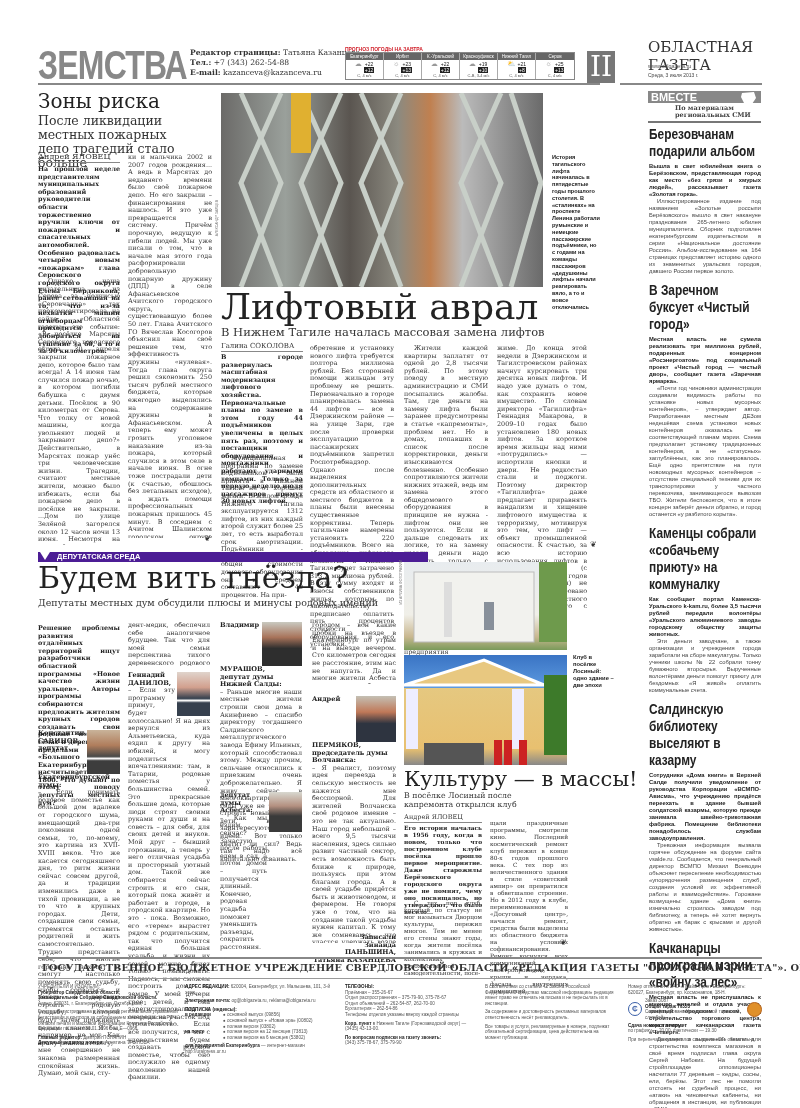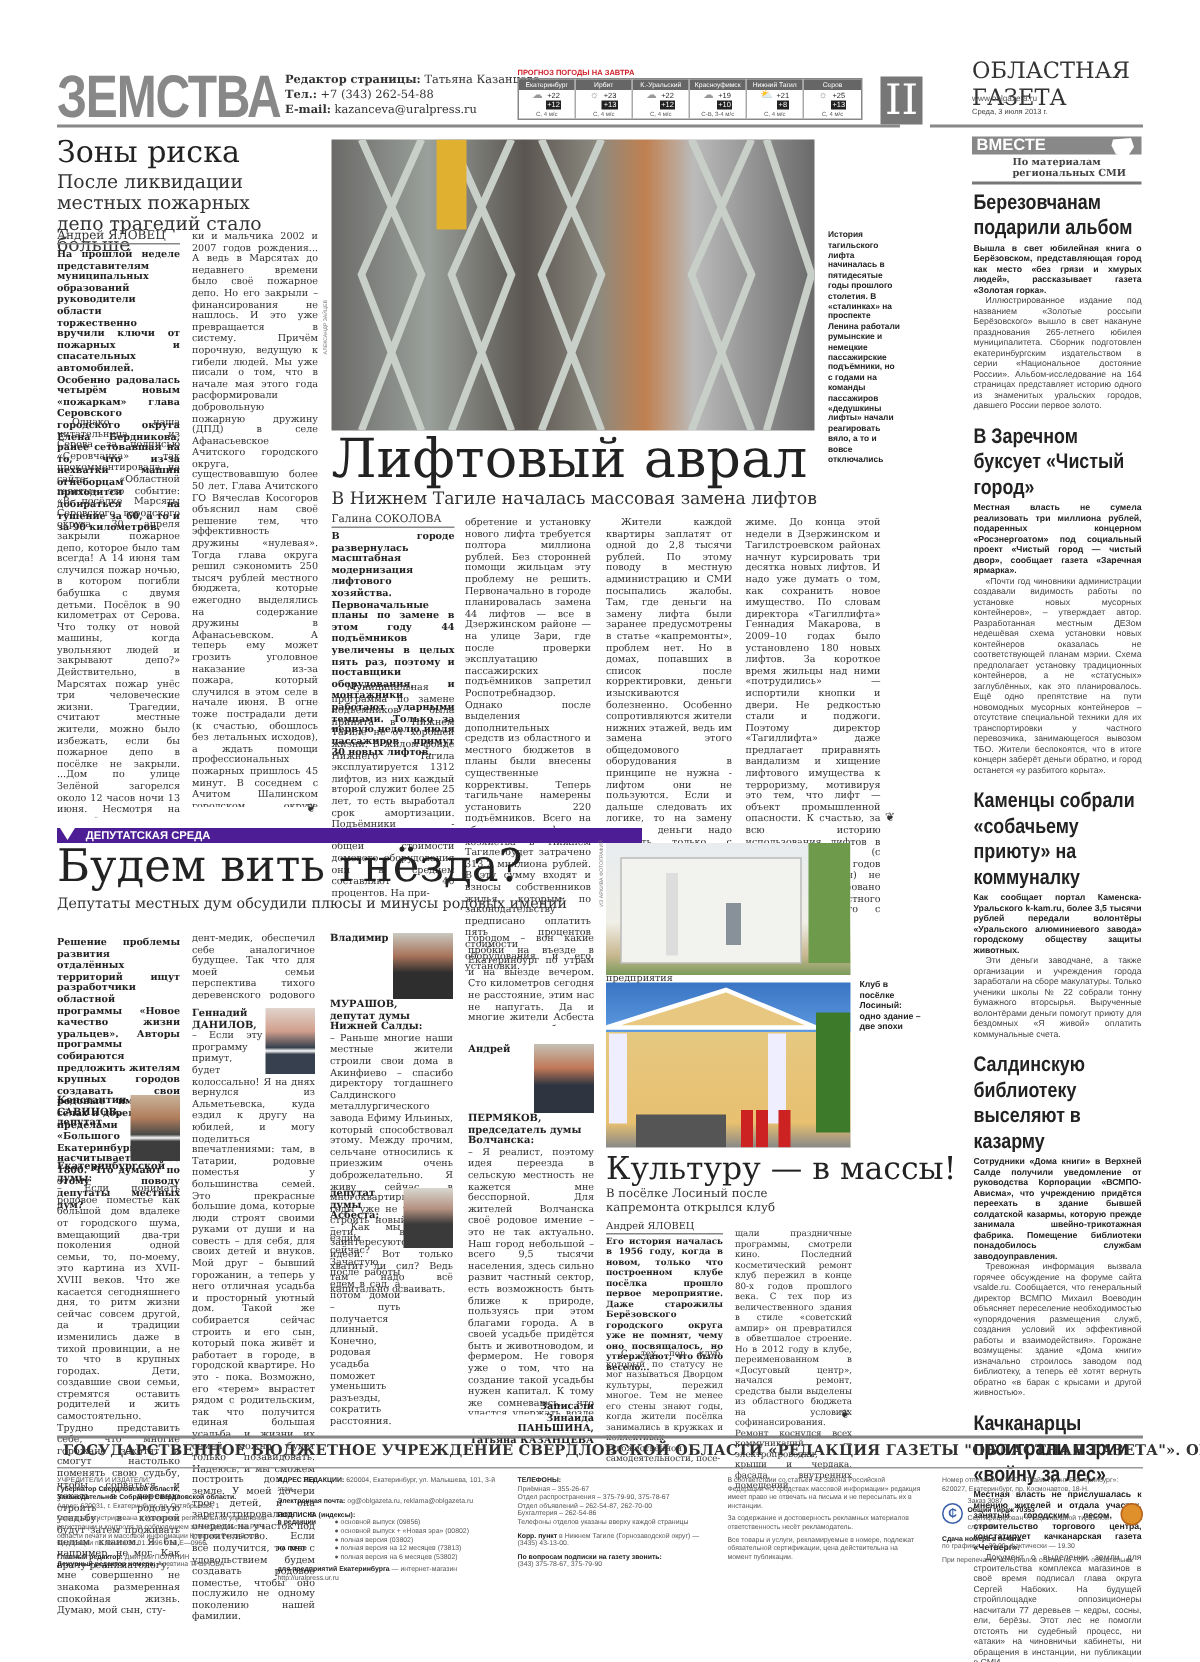--- a/index.html
+++ b/index.html
@@ -30,21 +30,21 @@
 .foot b{color:#222}
 .end-mark{font-size:8px;color:#333}
 </style>
 </head>
 <body>
 
 <div class="abs sans" style="left:38px;top:44px;font-size:40px;font-weight:bold;color:#888;letter-spacing:-1px;transform:scaleX(.8);transform-origin:left;line-height:42px">ЗЕМСТВА</div>
 <div class="abs serif" style="left:190px;top:48px;font-size:7.6px;line-height:10px;color:#333">
   <div><b>Редактор страницы:</b> <span>Татьяна Казанцева</span></div>
   <div><b>Тел.:</b> <span>+7 (343) 262-54-88</span></div>
-  <div><b>E-mail:</b> <span>kazanceva@uralpress.ru</span></div>
+  <div><b>E-mail:</b> <span>kazanceva@kazanceva.ru</span></div>
 </div>
 <div class="abs sans" style="left:345px;top:46px;font-size:5px;font-weight:bold;color:#d0202a">ПРОГНОЗ ПОГОДЫ НА ЗАВТРА</div>
 <div class="abs wx" id="weather" style="left:345px;top:52px">
     <div class="wx-cell">
       <div class="wx-city">Екатеринбург</div>
   <div class="wx-temps">
         <span style="color:#999;font-size:7px">☁</span>
   <span>
           <div>+22</div>
           <div class="wx-night">+12</div>

